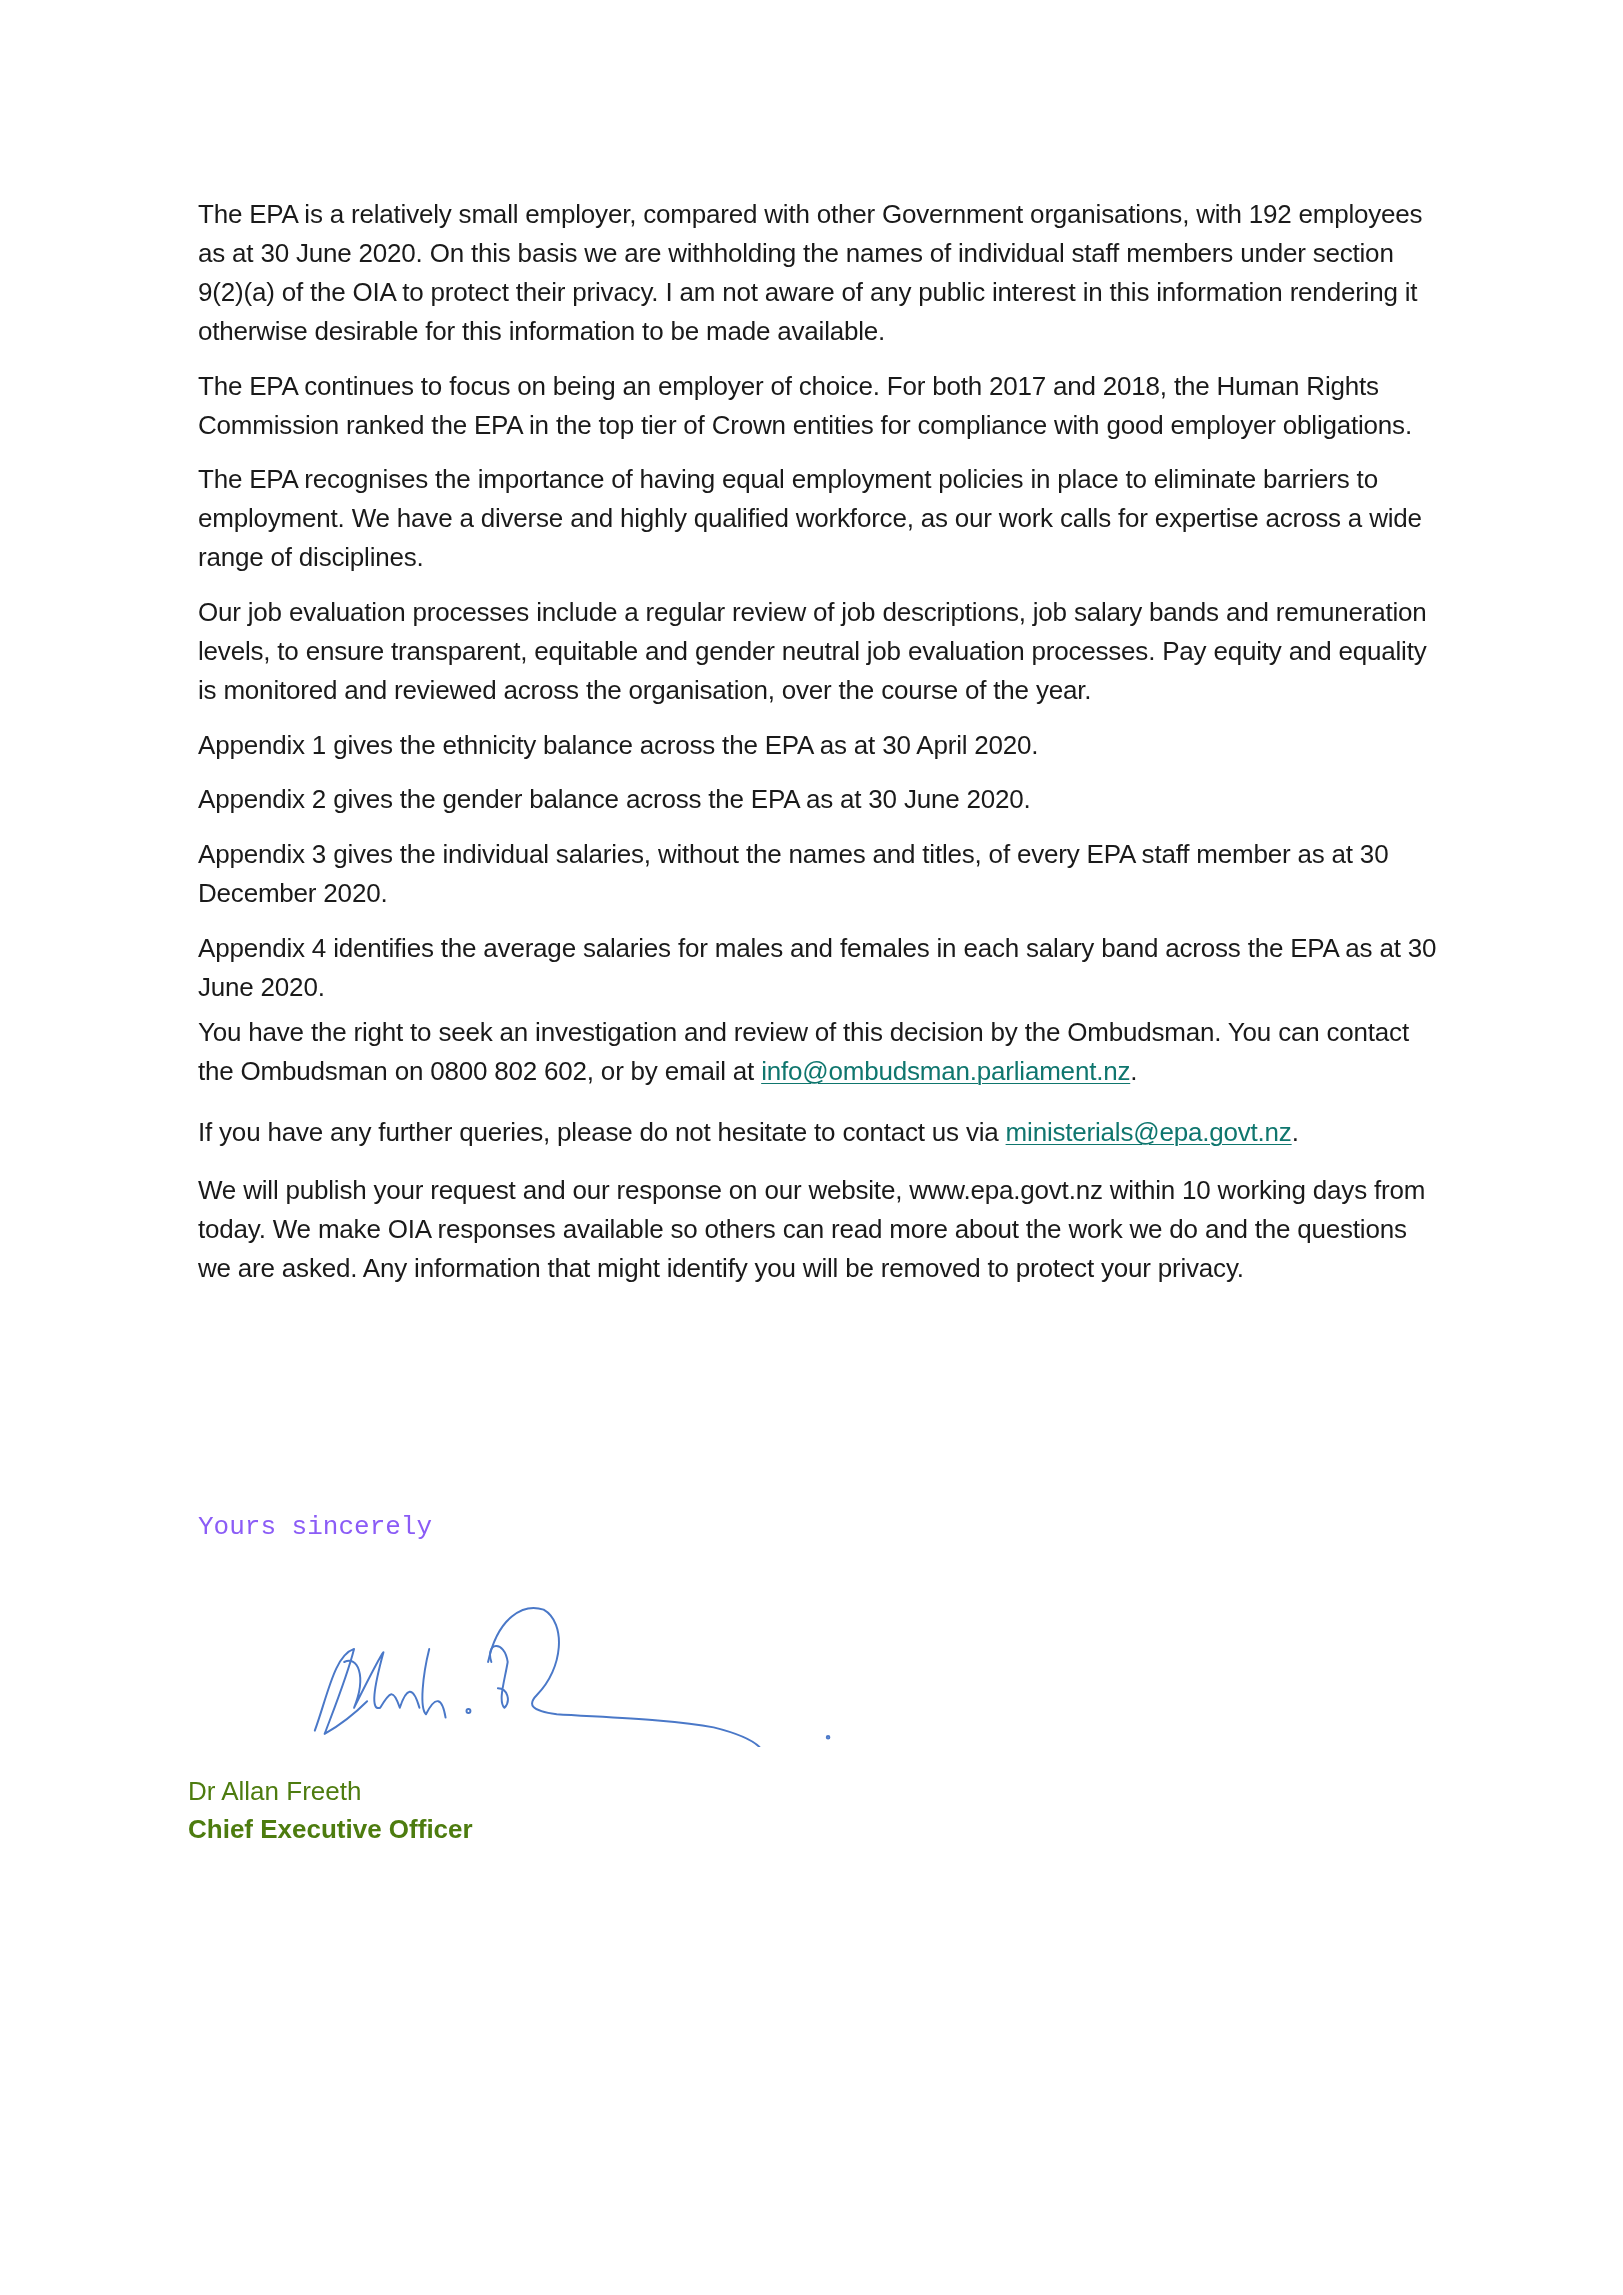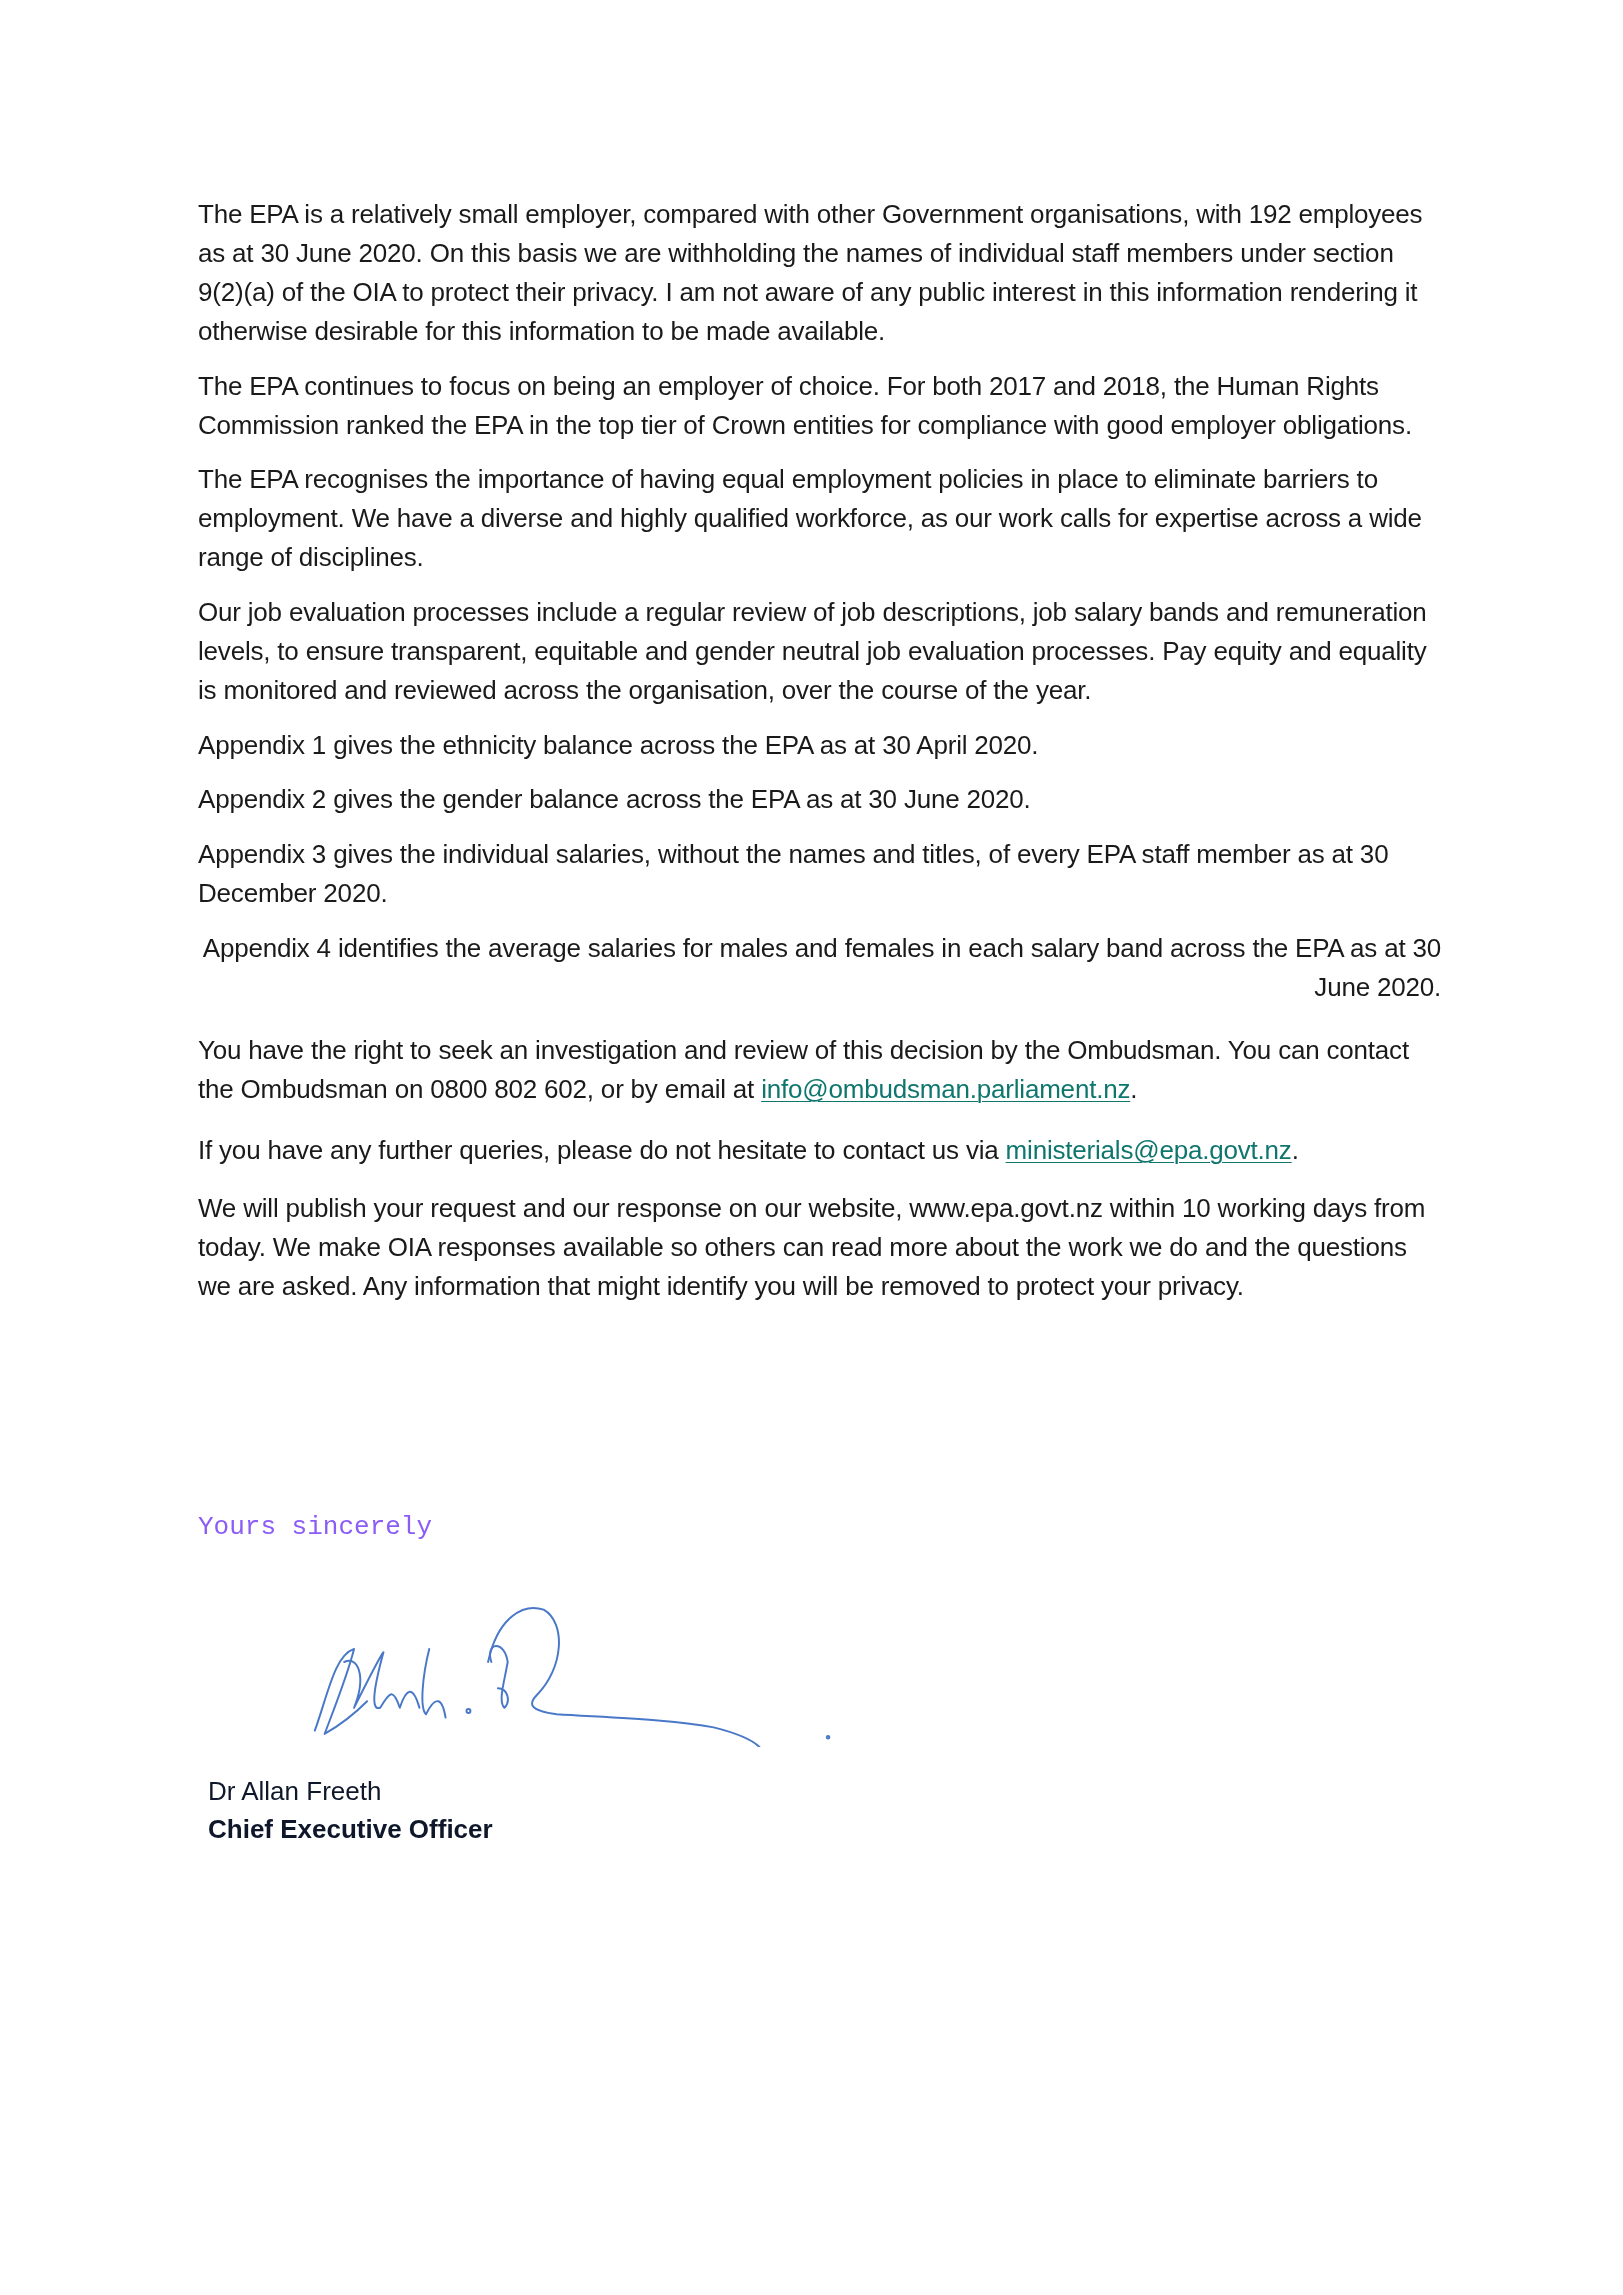--- a/index.html
+++ b/index.html
@@ -6,35 +6,35 @@
   body { width: 1623px; height: 2295px; position: relative; overflow: hidden; }
   .page {
     position: absolute; left: 198px; top: 195px; width: 1243px;
     font-family: "Liberation Sans", sans-serif; font-size: 26px; line-height: 39px;
     color: #1a1a1a; letter-spacing: -0.2px;
   }
   .page p { margin: 0 0 15.7px 0; }
   .link { color: #0f766e; text-decoration: underline; text-decoration-thickness: 1.3px; text-underline-offset: 3.3px; }
   .closing { position: absolute; left: 198px; top: 1512px; font-family: Liberation Mono, monospace; font-size: 26px; color: #8b5cf6; }
   .signature { position: absolute; left: 308px; top: 1577px; width: 589px; height: 170px; }
-  .signer { position: absolute; left: 208px; top: 1772px; font-family: "Liberation Sans", sans-serif; font-size: 26px; line-height: 38px; color: #0f172a; }
+  .signer { position: absolute; left: 188px; top: 1772px; font-family: "Liberation Sans", sans-serif; font-size: 26px; line-height: 38px; color: #4d7c0f; }
   .signer .title { font-weight: bold; }
 </style>
 </head>
 <body>
 
 <div class="page">
   <p>The EPA is a relatively small employer, compared with other Government organisations, with 192 employees as at 30 June 2020. On this basis we are withholding the names of individual staff members under section 9(2)(a) of the OIA to protect their privacy. I am not aware of any public interest in this information rendering it otherwise desirable for this information to be made available.</p>
   <p>The EPA continues to focus on being an employer of choice. For both 2017 and 2018, the Human Rights Commission ranked the EPA in the top tier of Crown entities for compliance with good employer obligations.</p>
   <p>The EPA recognises the importance of having equal employment policies in place to eliminate barriers to employment. We have a diverse and highly qualified workforce, as our work calls for expertise across a wide range of disciplines.</p>
   <p>Our job evaluation processes include a regular review of job descriptions, job salary bands and remuneration levels, to ensure transparent, equitable and gender neutral job evaluation processes. Pay equity and equality is monitored and reviewed across the organisation, over the course of the year.</p>
   <p>Appendix 1 gives the ethnicity balance across the EPA as at 30 April 2020.</p>
   <p>Appendix 2 gives the gender balance across the EPA as at 30 June 2020.</p>
   <p>Appendix 3 gives the individual salaries, without the names and titles, of every EPA staff member as at 30 December 2020.</p>
-  <p style="margin-bottom:24px;text-align:right;">Appendix 4 identifies the average salaries for males and females in each salary band across the EPA as at 30 June 2020.</p>
+  <p style="margin-bottom:6px;">Appendix 4 identifies the average salaries for males and females in each salary band across the EPA as at 30 June 2020.</p>
   <p><span>You have the right to seek an investigation and review of this decision by the Ombudsman. You can contact the Ombudsman on 0800 802 602, or by email at </span><a class="link">info@ombudsman.parliament.nz</a><span>.</span></p>
   <p style="margin-top:22px;"><span>If you have any further queries, please do not hesitate to contact us via </span><a class="link">ministerials@epa.govt.nz</a><span>.</span></p>
   <p style="margin-top:19.6px;">We will publish your request and our response on our website, www.epa.govt.nz  within 10 working days from today. We make OIA responses available so others can read more about the work we do and the questions we are asked. Any information that might identify you will be removed to protect your privacy.</p>
 </div>
 
 <div class="closing">Yours sincerely</div>
 
 <div class="signature">
   <svg width="589" height="170" viewBox="0 0 900 260" fill="none" stroke="#4a78c8" stroke-width="3" stroke-linecap="round" stroke-linejoin="round">
     <path d="M10 235 C30 180 40 120 70 110 C60 150 40 200 25 240 C60 220 80 200 90 190"></path>

